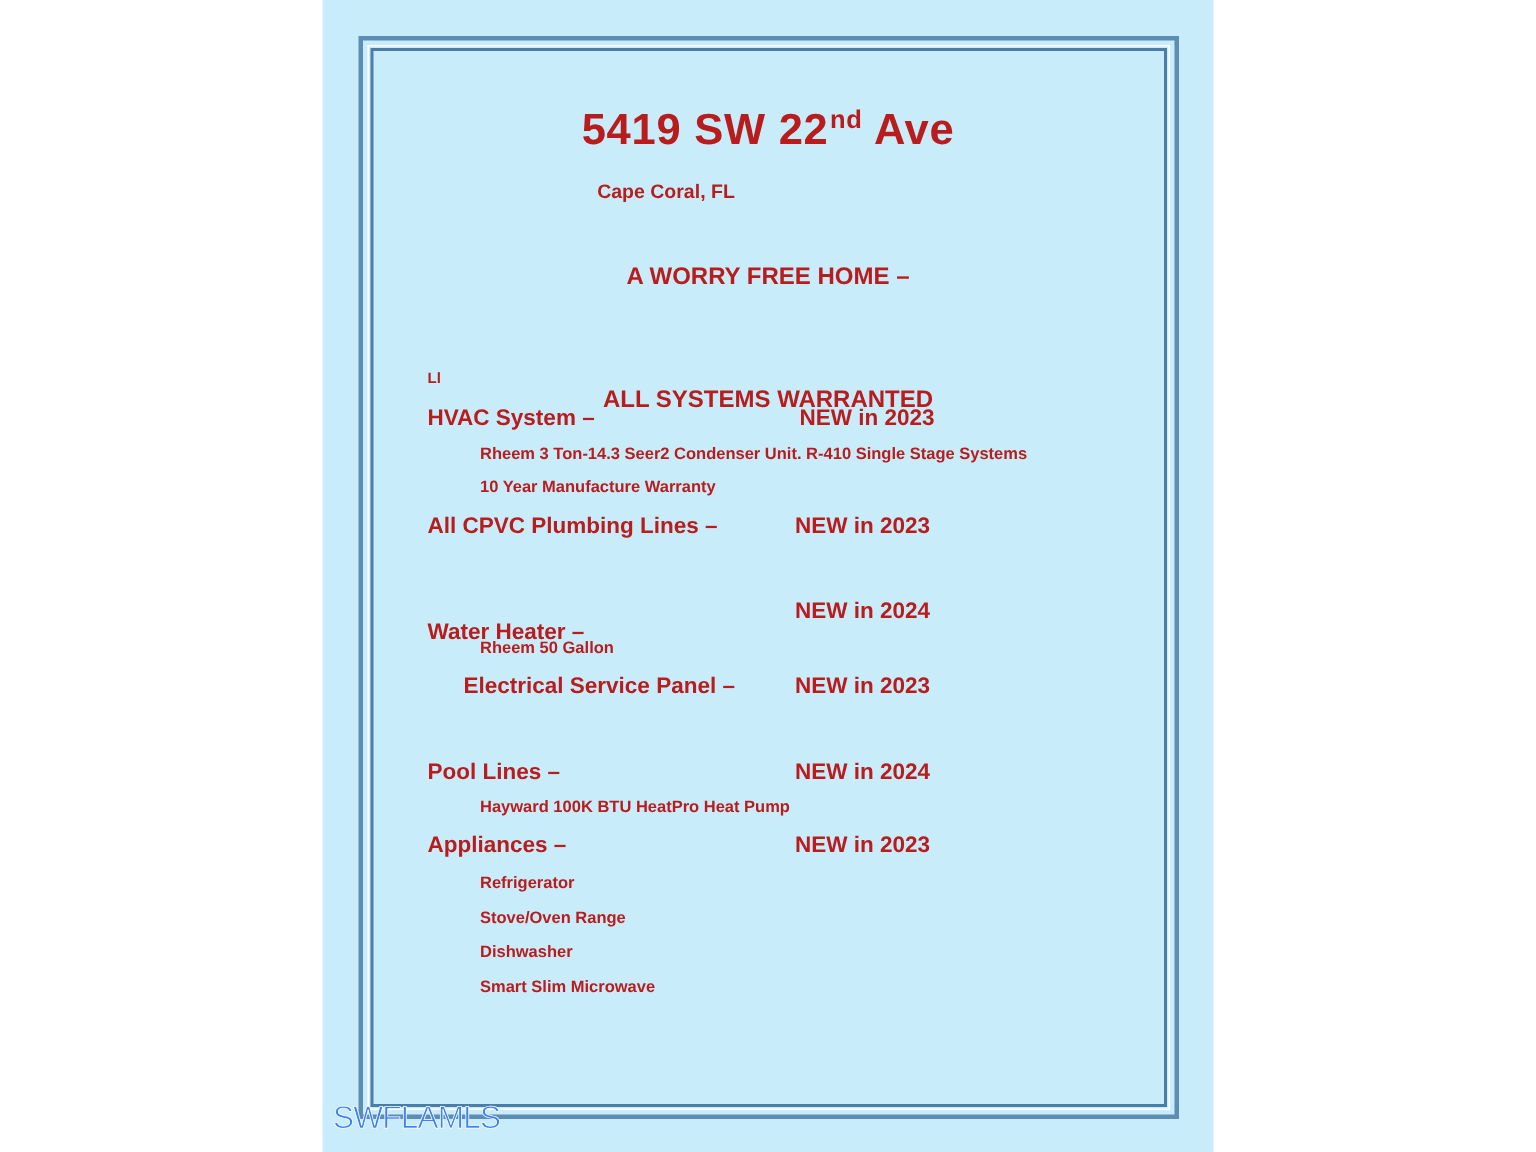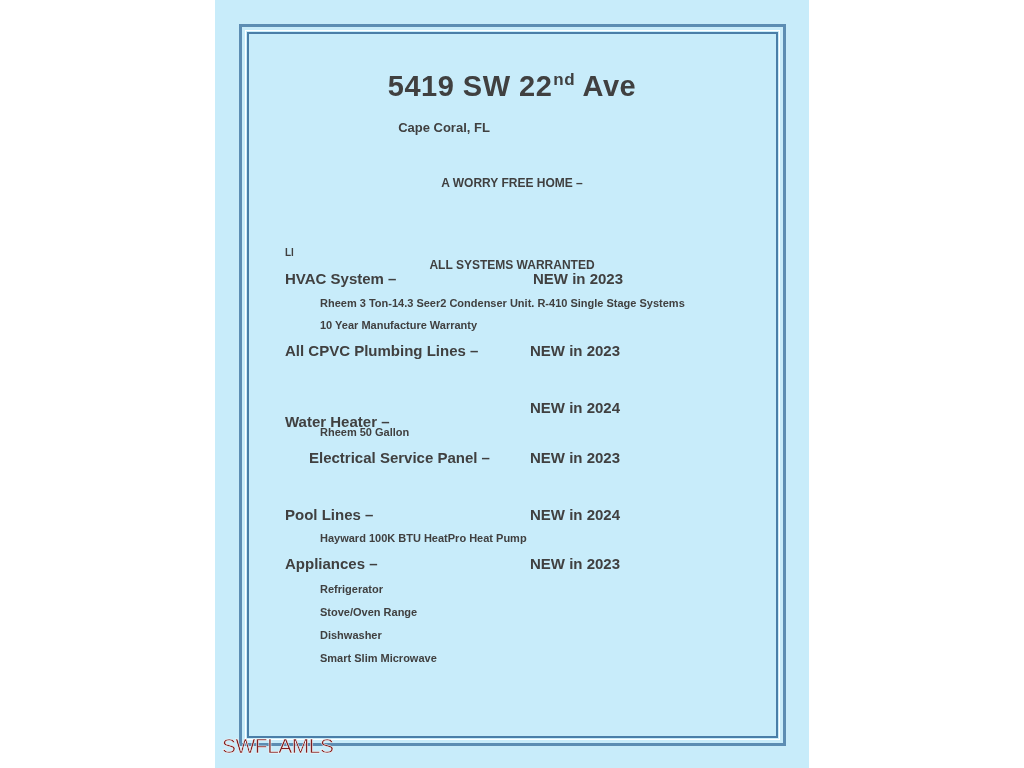--- a/index.html
+++ b/index.html
@@ -16,34 +16,34 @@
     border: 3px solid #5c8db3; box-sizing: border-box;
   }
   .frame-mid {
     position: absolute; left: 3px; top: 3px; right: 3px; bottom: 3px;
     border: 1px solid #ffffff; box-sizing: border-box;
   }
   .frame-inner {
     position: absolute; left: 1px; top: 1px; right: 1px; bottom: 1px;
     border: 2px solid #4a7ea8; box-sizing: border-box;
   }
-  .text { position: absolute; color: #404040; white-space: nowrap; }
+  .text { position: absolute; color: #b91c1c; white-space: nowrap; }
   .title {
     left: 0; width: 1024px; text-align: center; top: 70px;
     font-family: "Liberation Sans", sans-serif; font-weight: bold; font-size: 29px; letter-spacing: 0.5px;
   }
   .title sup { font-size: 17px; vertical-align: 11px; margin-left: 1px; }
   .subtitle { left: 0; width: 888px; text-align: center; top: 120px; font-weight: bold; font-size: 13px; }
-  .headline { left: 0; width: 1024px; text-align: center; font-weight: bold; font-size: 12px; }
+  .headline { left: 0; width: 1024px; text-align: center; font-weight: bold; font-size: 16px; }
   .stray { left: 285px; top: 247px; font-size: 10px; font-weight: bold; }
   .sys-label { left: 285px; font-weight: bold; font-size: 15px; }
   .sys-status { font-weight: bold; font-size: 15px; }
   .detail { left: 320px; font-weight: bold; font-size: 11px; text-align: right; }
   .watermark {
-    position: absolute; left: 222px; top: 734px; font-size: 21px; color: #7f1d1d;
+    position: absolute; left: 222px; top: 734px; font-size: 21px; color: #3b82f6;
     font-family: "Liberation Sans", sans-serif; letter-spacing: -0.5px;
     -webkit-text-stroke: 0.5px #ffffff;
   }
 </style>
 </head>
 <body>
 
 <div class="page"></div>
 
 <div class="frame-outer">

